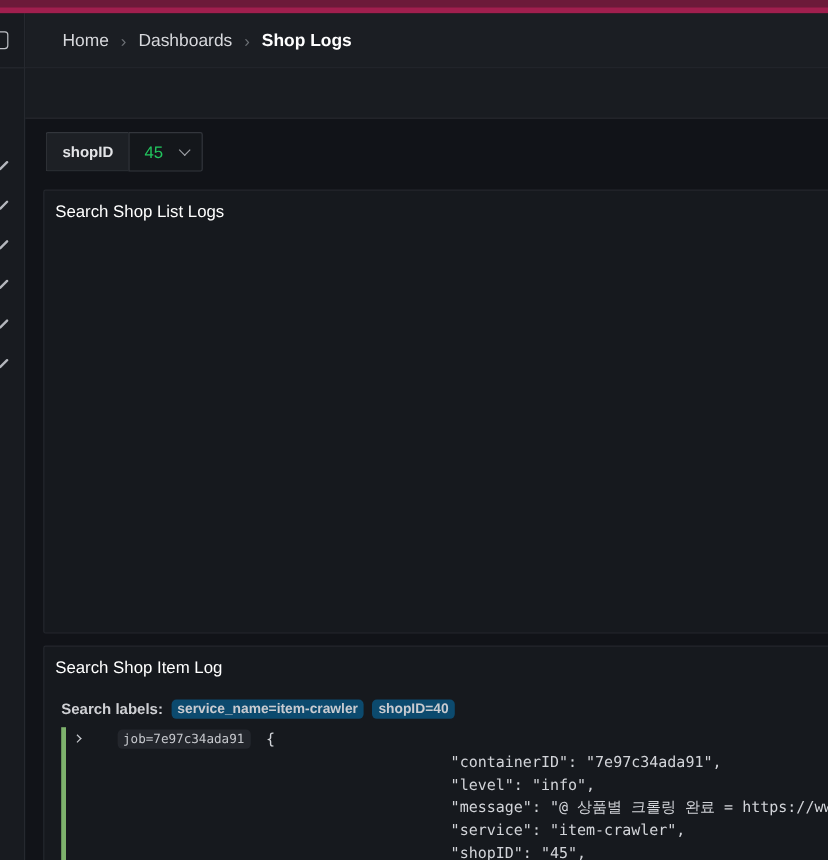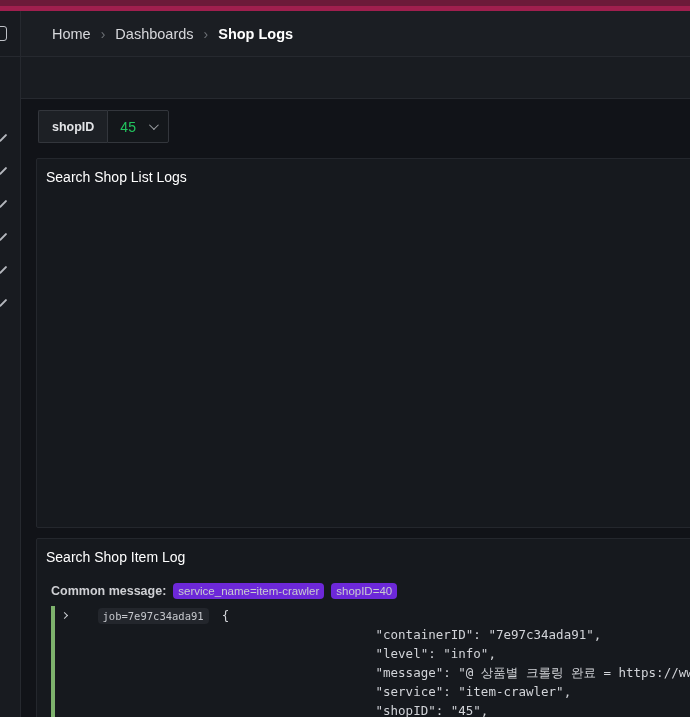--- a/index.html
+++ b/index.html
@@ -72,22 +72,22 @@
   }
   .panel-1 { top:58px;  height:370px; }
   .panel-2 { top:438px; height:300px; }
   .panel-header { padding:9px 9px 0 9px; }
   .panel-title { font-size:14px; font-weight:500; color:#ffffff; cursor:pointer; display:inline-block; }
 
   
   .labels-row { margin:16px 0 0 14px; display:flex; align-items:center; gap:7px; height:18px; }
   .labels-caption { font-size:12.5px; font-weight:700; color:#cfd0d4; }
   .label-chip {
-    background:#6d28d9; color:#c9cbd0; border-radius:4px;
-    font-size:11.5px; padding:2px 5px; white-space:nowrap;
+    background:#0c4a6e; color:#c9cbd0; border-radius:4px;
+    font-size:11.5px; padding:2px 5px; white-space:nowrap;font-weight:bold;
   }
 
   
   .log-entry { margin:6px 0 0 14px; display:flex; height:210px; }
   .level-bar { width:3.5px; background:#7eb26d; flex:none; }
   .log-body {
     padding-left:3px; flex:1;
     font-family:"DejaVu Sans Mono","Liberation Mono",monospace;
     font-size:12.5px; line-height:19px; color:#d2d4d9; white-space:nowrap;
   }
@@ -146,21 +146,21 @@
       <span class="panel-title">Search Shop List Logs</span>
     </div>
   </div>
 
   <div class="panel panel-2">
     <div class="panel-header">
       <span class="panel-title">Search Shop Item Log</span>
     </div>
 
     <div class="labels-row">
-      <span class="labels-caption">Common message:</span>
+      <span class="labels-caption">Search labels:</span>
       <span class="label-chip">service_name=item-crawler</span>
       <span class="label-chip">shopID=40</span>
     </div>
 
     <div class="log-entry">
       <div class="level-bar"></div>
       <div class="log-body">
         <div class="log-line1">
           <span class="log-caret"></span>
           <span class="log-chip">job=7e97c34ada91</span>

